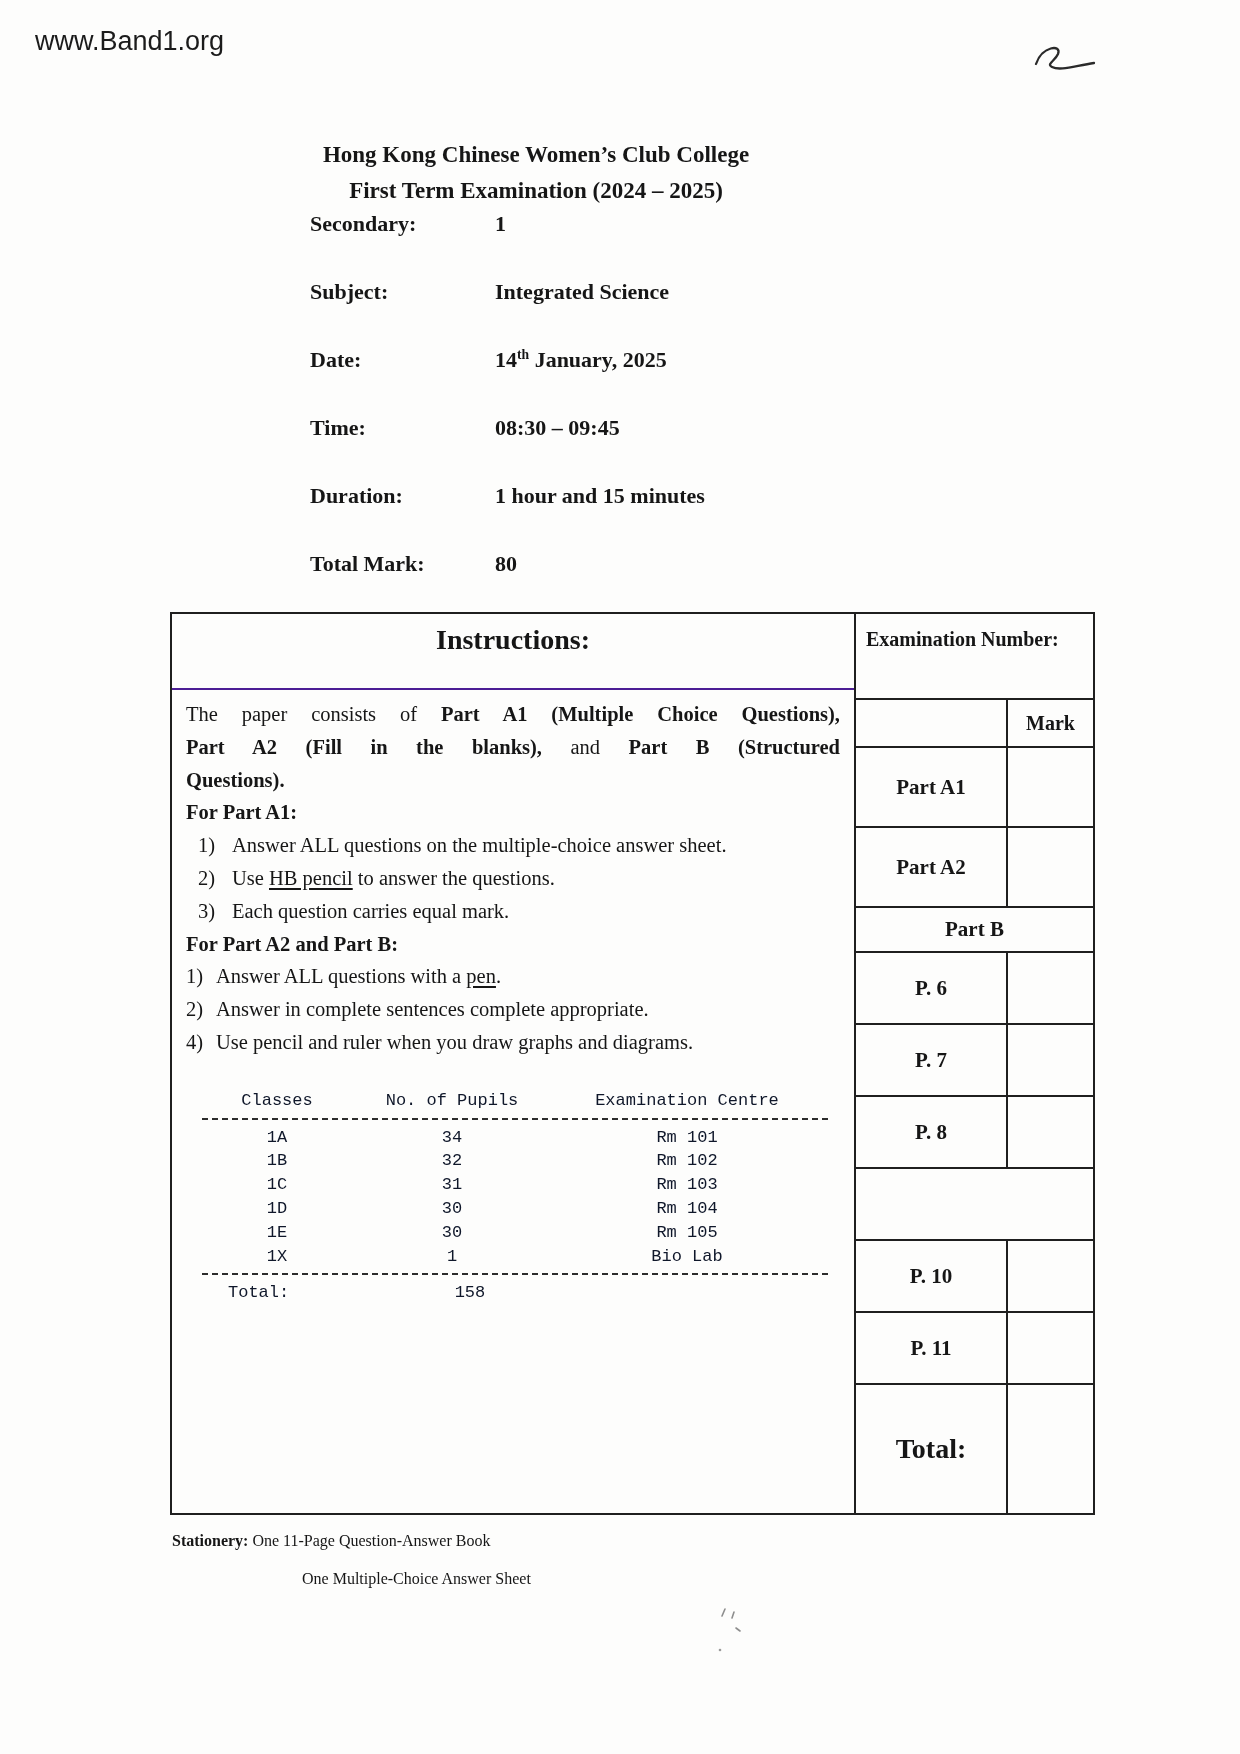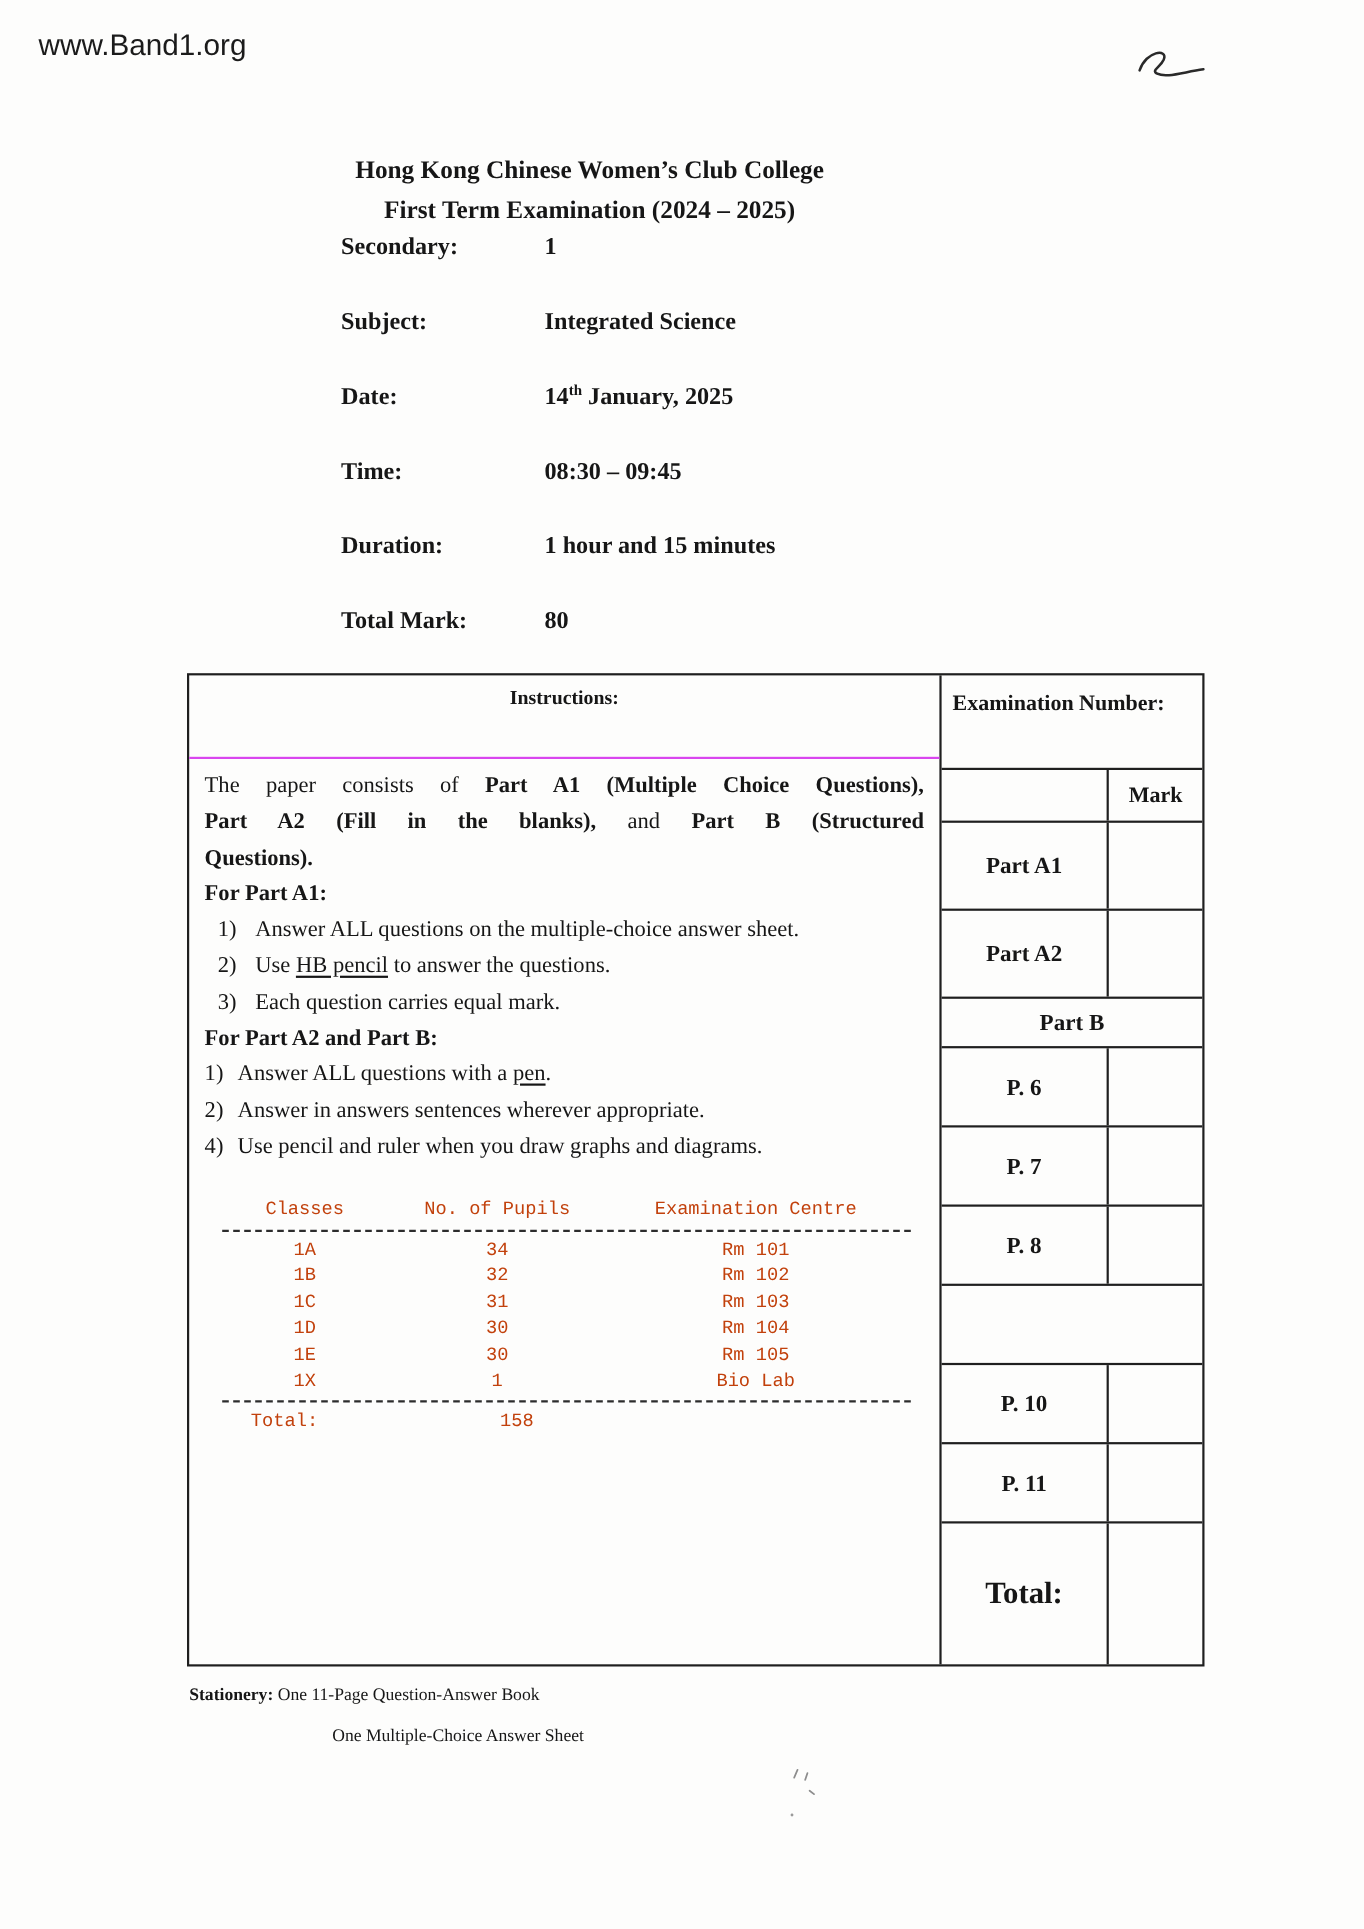--- a/index.html
+++ b/index.html
@@ -26,37 +26,37 @@
   .drow{height:68px;font-size:22px;font-weight:bold;}
   .dlab{display:inline-block;width:185px;}
   sup{font-size:0.62em;vertical-align:super;}
   
   .main-table{
     position:absolute;left:170px;top:612px;width:925px;height:903px;
     display:flex;border:2px solid #1f1f1f;box-sizing:border-box;
   }
   .col-left{width:684px;border-right:2px solid #1f1f1f;box-sizing:border-box;display:flex;flex-direction:column;}
   .instr-header{
-    height:76px;border-bottom:2px solid #d946ef;box-sizing:border-box;
-    text-align:center;font-weight:bold;font-size:18px;padding-top:10px;
+    height:76px;border-bottom:2px solid #4c1d95;box-sizing:border-box;
+    text-align:center;font-weight:bold;font-size:28px;padding-top:10px;
   }
   .instr-body{flex:1;padding:8px 14px 0 14px;font-size:20.5px;line-height:1.6;}
   .jline{text-align:justify;text-align-last:justify;}
   .subhead{font-weight:bold;}
   .list{margin:0;padding:0;list-style:none;}
   .list li{white-space:nowrap;}
   .num{display:inline-block;}
   .list.a1 .num{width:34px;margin-left:12px;}
   .list.a2 .num{width:30px;}
   .u{text-decoration:underline;text-decoration-thickness:2px;text-underline-offset:3px;}
   
   .class-table{
     margin:30px 0 0 16px;width:626px;
     font-family:"Liberation Mono", monospace;
-    font-size:17px;line-height:1.4;color:#c2410c;
+    font-size:17px;line-height:1.4;color:#0f172a;
   }
   .ct-row{display:flex;}
   .c1{width:150px;text-align:center;}
   .c2{width:200px;text-align:center;}
   .c3{width:270px;text-align:center;}
   .ct-dash{border-top:2px dashed #2c2c2c;margin:5px 0 6px 0;}
   .ct-head{margin-bottom:2px;}
   .ct-total{margin-top:4px;}
   .ct-total .c1{text-align:left;padding-left:26px;}
   
@@ -137,21 +137,21 @@
         </div>
         <div class="subhead">For Part A1:</div>
         <ol class="list a1">
           <li><span class="num">1)</span><span>Answer ALL questions on the multiple-choice answer sheet.</span><span class="u"></span><span></span></li>
           <li><span class="num">2)</span><span>Use </span><span class="u">HB pencil</span><span> to answer the questions.</span></li>
           <li><span class="num">3)</span><span>Each question carries equal mark.</span><span class="u"></span><span></span></li>
         </ol>
         <div class="subhead">For Part A2 and Part B:</div>
         <ol class="list a2">
           <li><span class="num">1)</span><span>Answer ALL questions with a </span><span class="u">pen</span><span>.</span></li>
-          <li><span class="num">2)</span><span>Answer in answers sentences wherever appropriate.</span><span class="u"></span><span></span></li>
+          <li><span class="num">2)</span><span>Answer in complete sentences complete appropriate.</span><span class="u"></span><span></span></li>
           <li><span class="num">4)</span><span>Use pencil and ruler when you draw graphs and diagrams.</span><span class="u"></span><span></span></li>
         </ol>
 
         <div class="class-table">
           <div class="ct-row ct-head">
             <span class="c1">Classes</span>
             <span class="c2">No. of Pupils</span>
             <span class="c3">Examination Centre</span>
           </div>
           <div class="ct-dash"></div>

